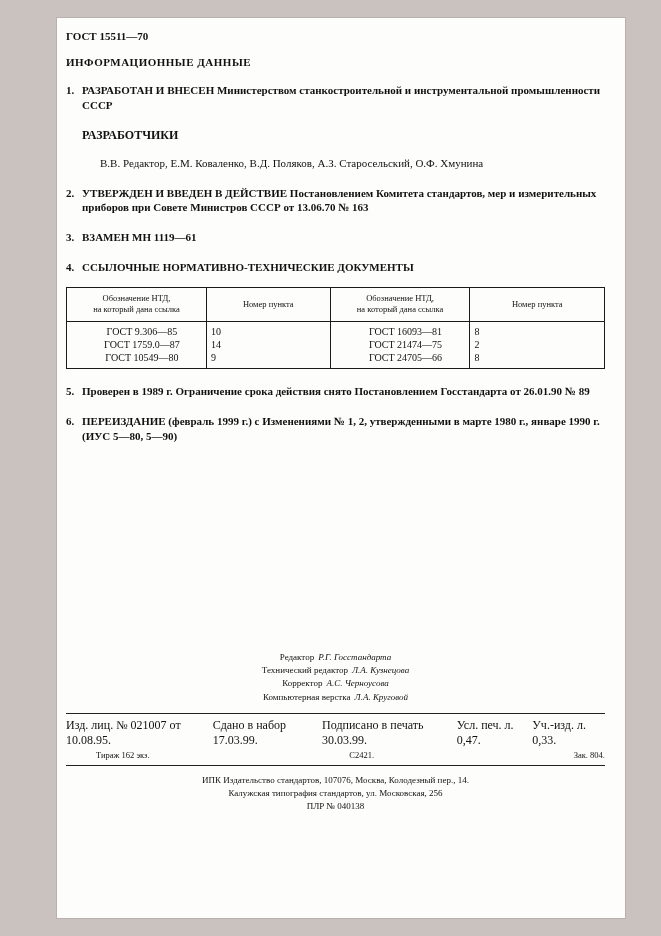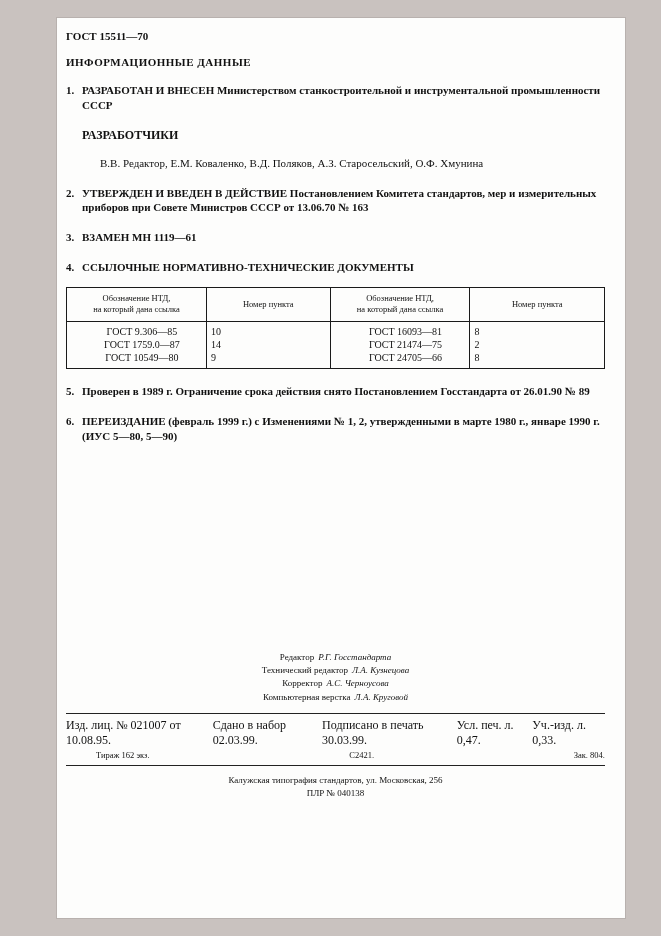--- a/index.html
+++ b/index.html
@@ -225,33 +225,34 @@
       </div>
       <div>
         <span>Компьютерная верстка</span><span class="credit-name">Л.А. Круговой</span>
       </div>
     </div>
 
     <hr class="rule">
 
     <div class="imprint-line1">
       <span>Изд. лиц. № 021007 от 10.08.95.</span>
-      <span>Сдано в набор 02.03.99.</span>
+      <span>Сдано в набор 17.03.99.</span>
       <span>Подписано в печать 30.03.99.</span>
       <span>Усл. печ. л. 0,47.</span>
       <span>Уч.-изд. л. 0,33.</span>
     </div>
 
     <div class="imprint-line2">
       <span>Тираж 162 экз.</span>
       <span>С2421.</span>
       <span>Зак. 804.</span>
     </div>
 
     <hr class="rule rule2">
 
     <div class="publisher">
+      <div>ИПК Издательство стандартов, 107076, Москва, Колодезный пер., 14.</div>
       <div>Калужская типография стандартов, ул. Московская, 256</div>
       <div>ПЛР № 040138</div>
     </div>
 
   </div>
 </div>
 
 </body></html>

